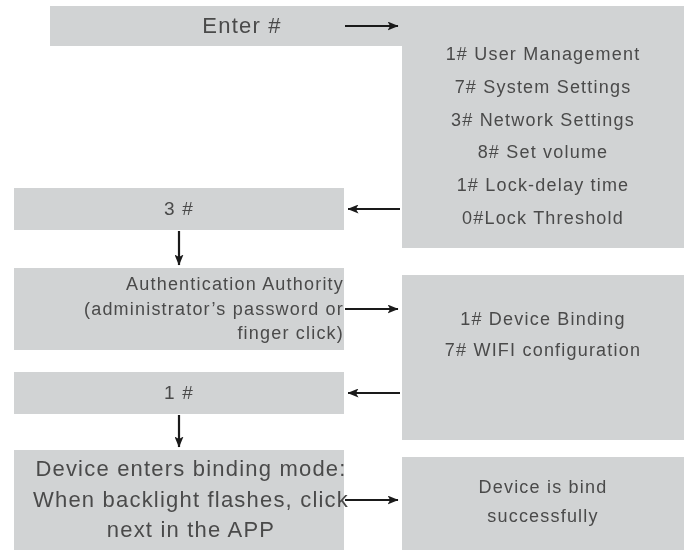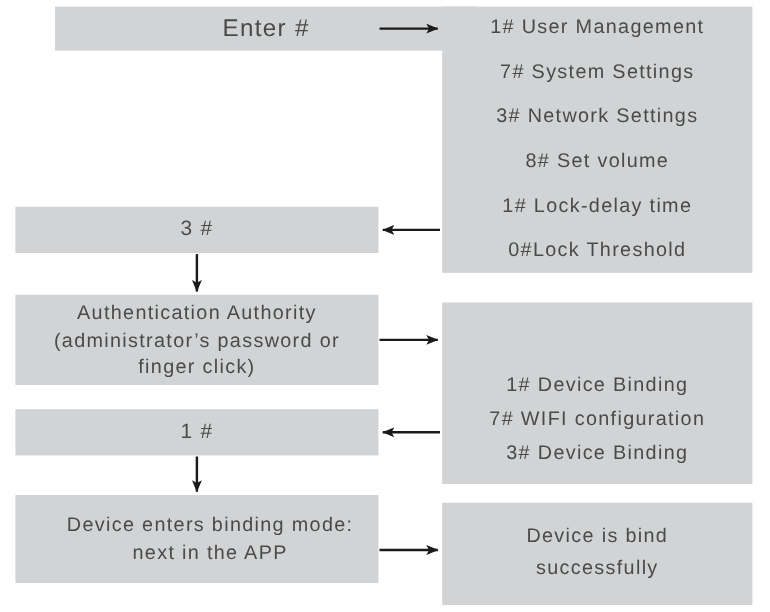--- a/index.html
+++ b/index.html
@@ -44,43 +44,44 @@
     font-size: 22px;
     margin-left: 36px;
   }
   #node-three {
     left: 14px; top: 188px; width: 330px; height: 42px;
     font-size: 19px;
   }
   #node-auth {
     left: 14px; top: 268px; width: 330px; height: 82px;
     font-size: 18px;
+    align-items: flex-end;
   }
   #node-one {
     left: 14px; top: 372px; width: 330px; height: 42px;
     font-size: 19px;
   }
   #node-binding-mode {
-    left: 14px; top: 450px; width: 330px; height: 80px;
-    font-size: 18px;
+    left: 14px; top: 450px; width: 330px; height: 100px;
+    font-size: 22px;
     padding-left: 24px;
   }
   
   #panel-main-menu {
     left: 402px; top: 6px; width: 282px; height: 242px;
     font-size: 18px;
-    justify-content: space-between;
-    padding-top: 6px;
+    justify-content: flex-start;
+    padding-top: 36px;
   }
   #panel-main-menu .line { margin-bottom: 8px; }
   #panel-network-menu {
     left: 402px; top: 275px; width: 282px; height: 165px;
     font-size: 18px;
     justify-content: flex-start;
-    padding-top: 62px;
+    padding-top: 32px;
   }
   #panel-network-menu .line { margin-bottom: 6px; }
   #panel-bind-success {
     left: 402px; top: 457px; width: 282px; height: 93px;
     font-size: 18px;
   }
   #panel-bind-success .line { margin-bottom: 4px; }
 
   .arrow-layer {
     position: absolute;
@@ -107,36 +108,36 @@
     <span class="line">(administrator’s password or</span>
     <span class="line">finger click)</span>
   </div>
 
   <div class="box" id="node-one">
     <span class="line">1 #</span>
   </div>
 
   <div class="box" id="node-binding-mode">
     <span class="line">Device enters binding mode:</span>
+    <span class="line">When backlight flashes, click</span>
     <span class="line">next in the APP</span>
   </div>
 
   <div class="box" id="panel-main-menu">
     <span class="line">1#  User Management</span>
     <span class="line">7#  System Settings</span>
     <span class="line">3#  Network Settings</span>
     <span class="line">8#  Set volume</span>
     <span class="line">1#  Lock-delay time</span>
     <span class="line">0#Lock Threshold</span>
   </div>
 
   <div class="box" id="panel-network-menu">
     <span class="line">1#  Device Binding</span>
     <span class="line">7#  WIFI configuration</span>
-    <span class="line">3#  Device Binding</span>
   </div>
 
   <div class="box" id="panel-bind-success">
     <span class="line">Device is bind</span>
     <span class="line">successfully</span>
   </div>
 
   <svg class="arrow-layer" width="700" height="556" viewBox="0 0 700 556" xmlns="http://www.w3.org/2000/svg">
     <defs>
       <marker id="ah-right" markerWidth="11" markerHeight="9" refX="10.5" refY="4.5" orient="auto" markerUnits="userSpaceOnUse">

